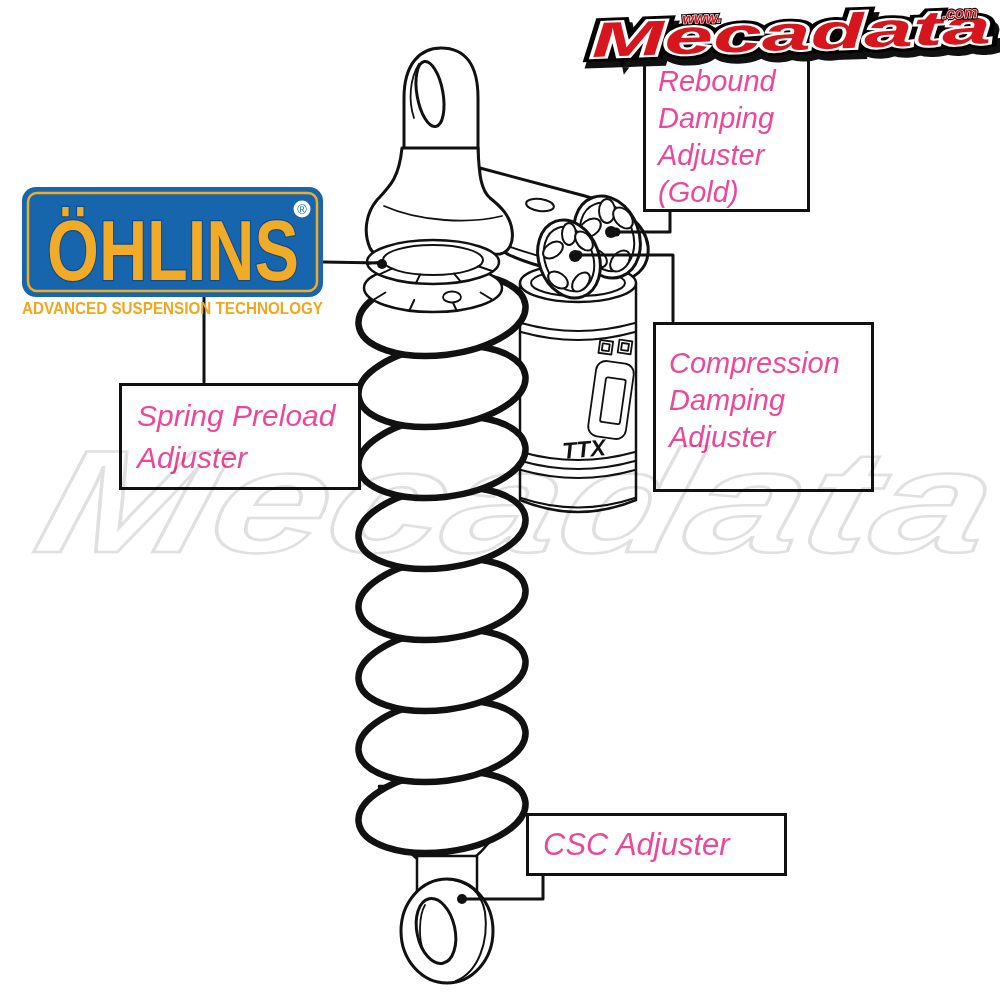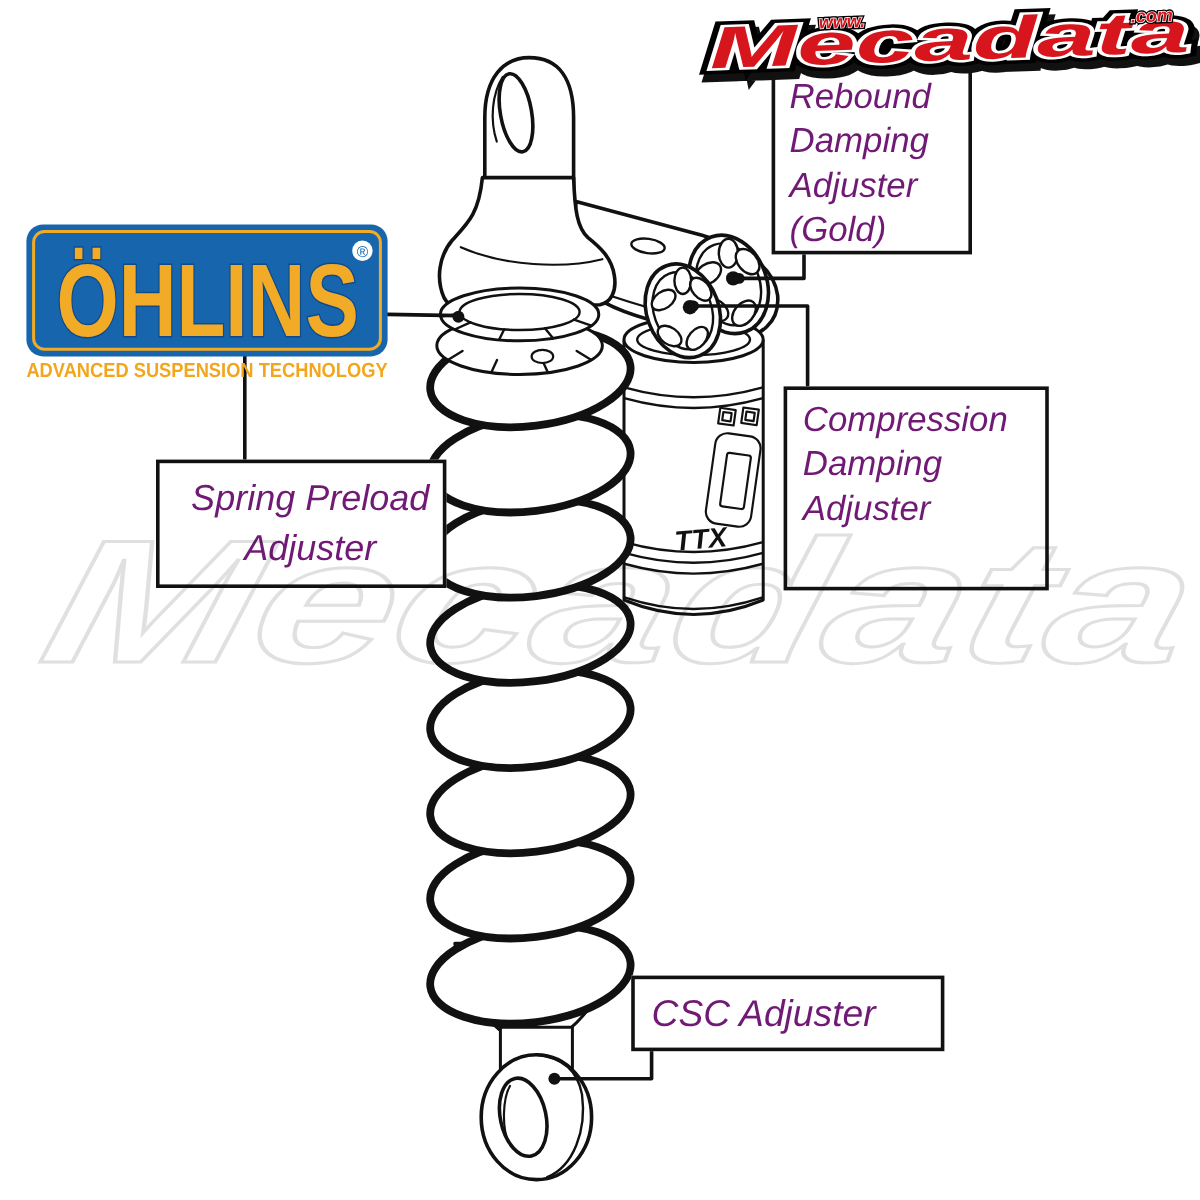--- a/index.html
+++ b/index.html
@@ -2,28 +2,28 @@
 <html><head>
 <meta charset="utf-8">
 <style>
   html,body{margin:0;padding:0;background:#fff;}
   body{width:1000px;height:1000px;position:relative;overflow:hidden;
        font-family:"Liberation Sans",sans-serif;}
   .stage{position:absolute;left:0;top:0;width:1000px;height:1000px;}
   svg{display:block;}
   #art{position:absolute;left:0;top:0;z-index:1;}
   .callout{position:absolute;z-index:2;background:#fff;border:3px solid #111;
-           box-sizing:border-box;color:#701a75;font-style:italic;}
+           box-sizing:border-box;color:#ec4899;font-style:italic;}
   .callout .ln{white-space:nowrap;}
   #box-rebound{left:643px;top:55px;width:167px;height:157px;
                padding:5px 0 0 12px;font-size:29px;line-height:37px;}
   #box-compression{left:653px;top:322px;width:221px;height:170px;
-               padding:7px 0 0 13px;font-size:29px;line-height:37px;}
-  #box-spring{left:130px;top:383px;width:242px;height:107px;
-               padding:9px 0 0 15px;font-size:30px;line-height:42px;text-align:center;}
+               padding:20px 0 0 13px;font-size:29px;line-height:37px;}
+  #box-spring{left:119px;top:383px;width:242px;height:107px;
+               padding:9px 0 0 15px;font-size:30px;line-height:42px;}
   #box-csc{left:526px;top:813px;width:261px;height:63px;
                padding:0 0 0 14px;font-size:31px;line-height:57px;}
   #logos{position:absolute;left:0;top:0;z-index:3;}
   #wm{position:absolute;left:0;top:0;z-index:4;mix-blend-mode:multiply;
       pointer-events:none;}
 </style>
 </head>
 <body>
 
 <div class="stage">

